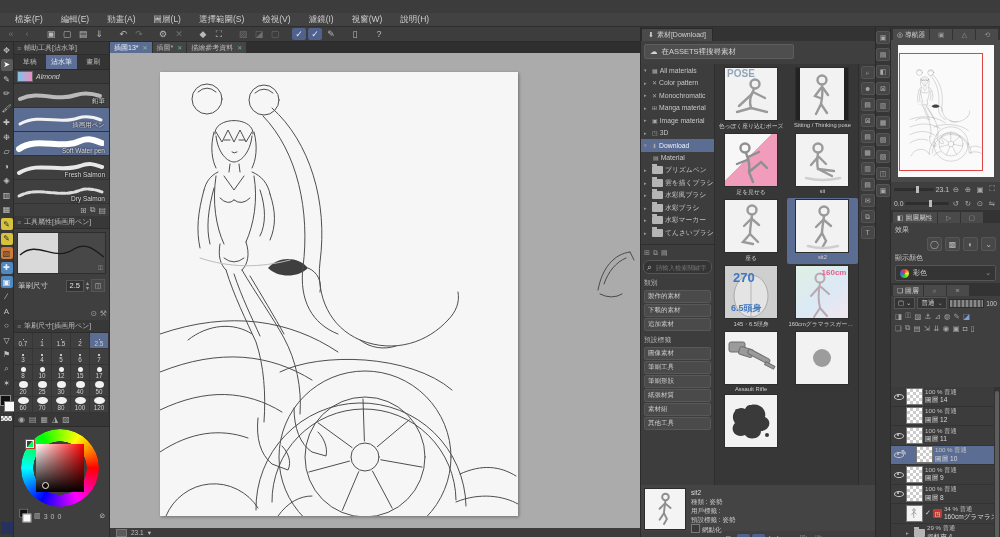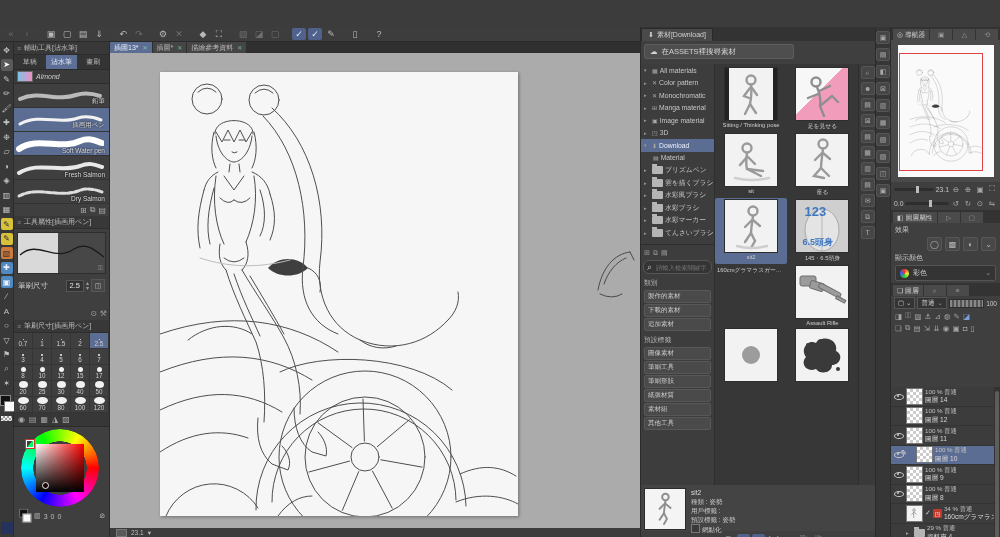--- a/index.html
+++ b/index.html
@@ -177,20 +177,32 @@
   .scroll i{position:absolute;left:1px;width:4px;background:#5d5d5d;border-radius:2px;}
   .pen-edit{position:absolute;left:10px;top:3px;color:#e8e8e8;font-size:7px;}
   .arrowmini{color:#9a9a9a;font-size:5.5px;width:6px;flex:none;}
 </style>
 </head>
 <body>
 
 <div id="app">
 
 
+  <div class="abs menubar">
+
+  <span>檔案(F)</span>
+      <span>編輯(E)</span>
+      <span>動畫(A)</span>
+      <span>圖層(L)</span>
+      <span>選擇範圍(S)</span>
+      <span>檢視(V)</span>
+      <span>濾鏡(I)</span>
+      <span>視窗(W)</span>
+      <span>說明(H)</span>
+    </div>
 
   <div class="abs cmdbar">
     <span class="cico dim">«</span>
     <span class="cico dim">‹</span>
     <span class="csep"></span>
     <span class="cico">▣</span>
     <span class="cico">▢</span>
     <span class="cico">▤</span>
     <span class="cico">⇓</span>
     <span class="csep"></span>
@@ -681,20 +693,34 @@
             <div class="mbtn">筆刷工具</div>
             <div class="mbtn">筆刷形狀</div>
             <div class="mbtn">紙張材質</div>
             <div class="mbtn">素材組</div>
             <div class="mbtn">其他工具</div>
           </div>
       </div>
 
       <div class="mgrid">
         <div class="mcell">
+          <div class="thumb">
+            <span style="position:absolute;left:2px;top:0;font-size:10px;color:#8fa6b8;font-weight:bold;">POSE</span>
+            <svg width="52" height="52" viewBox="0 0 52 52">
+                <g fill="none" stroke="#9a9a9a" stroke-width="2.4" stroke-linecap="round">
+              <circle cx="30" cy="16" r="4.5"></circle>
+                  <path d="M29,21 C25,28 24,34 26,40"></path>
+                  <path d="M27,26 L14,38 M28,24 L40,30"></path>
+                  <path d="M26,40 L12,44 M26,40 L42,44"></path>
+                </g>
+              </svg>
+          </div>
+          <span class="mlabeltxt">色っぽく座り込むポーズ</span>
+        </div>
+        <div class="mcell">
           <div class="thumb" style="background:linear-gradient(90deg,#222 0 8%,#f2f2f2 8% 92%,#222 92%);">
             <svg width="52" height="52" viewBox="0 0 52 52">
                 <g fill="none" stroke="#9a9a9a" stroke-width="2.4" stroke-linecap="round">
               <circle cx="26" cy="12" r="4.5"></circle>
                   <path d="M26,17 C27,25 26,31 25,36"></path>
                   <path d="M25,20 L19,28 L24,30 M27,20 L32,27"></path>
                   <path d="M25,36 L20,46 M25,36 L31,45"></path>
                 </g>
               </svg>
           </div>
@@ -753,26 +779,37 @@
               </svg>
           </div>
           <span class="mlabeltxt">sit2</span>
         </div>
         <div class="mcell">
           <div class="thumb" style="background:#cfcfcf;">
             <svg width="52" height="52" viewBox="0 0 52 52">
                 <ellipse cx="26" cy="30" rx="17" ry="21" fill="#e4e4e4" stroke="#aaa"></ellipse>
                 <line x1="26" y1="9" x2="26" y2="51" stroke="#b5b5b5"></line>
               </svg>
-            <span style="position:absolute;left:8px;top:4px;font-size:13px;font-weight:bold;color:#3e77c0;">123</span>
+            <span style="position:absolute;left:8px;top:4px;font-size:13px;font-weight:bold;color:#3e77c0;">270</span>
             <span style="position:absolute;left:6px;bottom:3px;font-size:9px;font-weight:bold;color:#3e77c0;">6.5頭身</span>
           </div>
           <span class="mlabeltxt">145・6.5頭身</span>
         </div>
         <div class="mcell">
+          <div class="thumb" style="background:linear-gradient(140deg,#dff1e2,#dbe9f5 55%,#f3e6ee);">
+            <svg width="52" height="52" viewBox="0 0 52 52">
+                <g fill="none" stroke="#b9a8b0" stroke-width="2" stroke-linecap="round">
+              <circle cx="24" cy="12" r="4.5"></circle>
+                  <path d="M24,17 C22,27 22,34 24,42"></path>
+                  <path d="M23,21 L15,30 M25,21 L33,28"></path>
+                  <path d="M24,42 L18,51 M24,42 L31,50"></path>
+                </g>
+              </svg>
+            <span style="position:absolute;right:2px;top:2px;font-size:8px;font-weight:bold;color:#e75f8f;">160cm</span>
+          </div>
           <span class="mlabeltxt">160cmグラマラスガール体型</span>
         </div>
         <div class="mcell">
           <div class="thumb">
             <svg width="52" height="52" viewBox="0 0 52 52">
                 <g fill="#9b9b9b" stroke="#6f6f6f" stroke-width="1">
               <rect x="4" y="10" width="16" height="10" rx="2"></rect>
                   <rect x="14" y="16" width="14" height="8" rx="2" transform="rotate(18 21 20)"></rect>
                   <rect x="22" y="22" width="24" height="5" rx="2" transform="rotate(28 34 24)"></rect>
                   <rect x="40" y="32" width="10" height="3" transform="rotate(28 45 33)"></rect>

